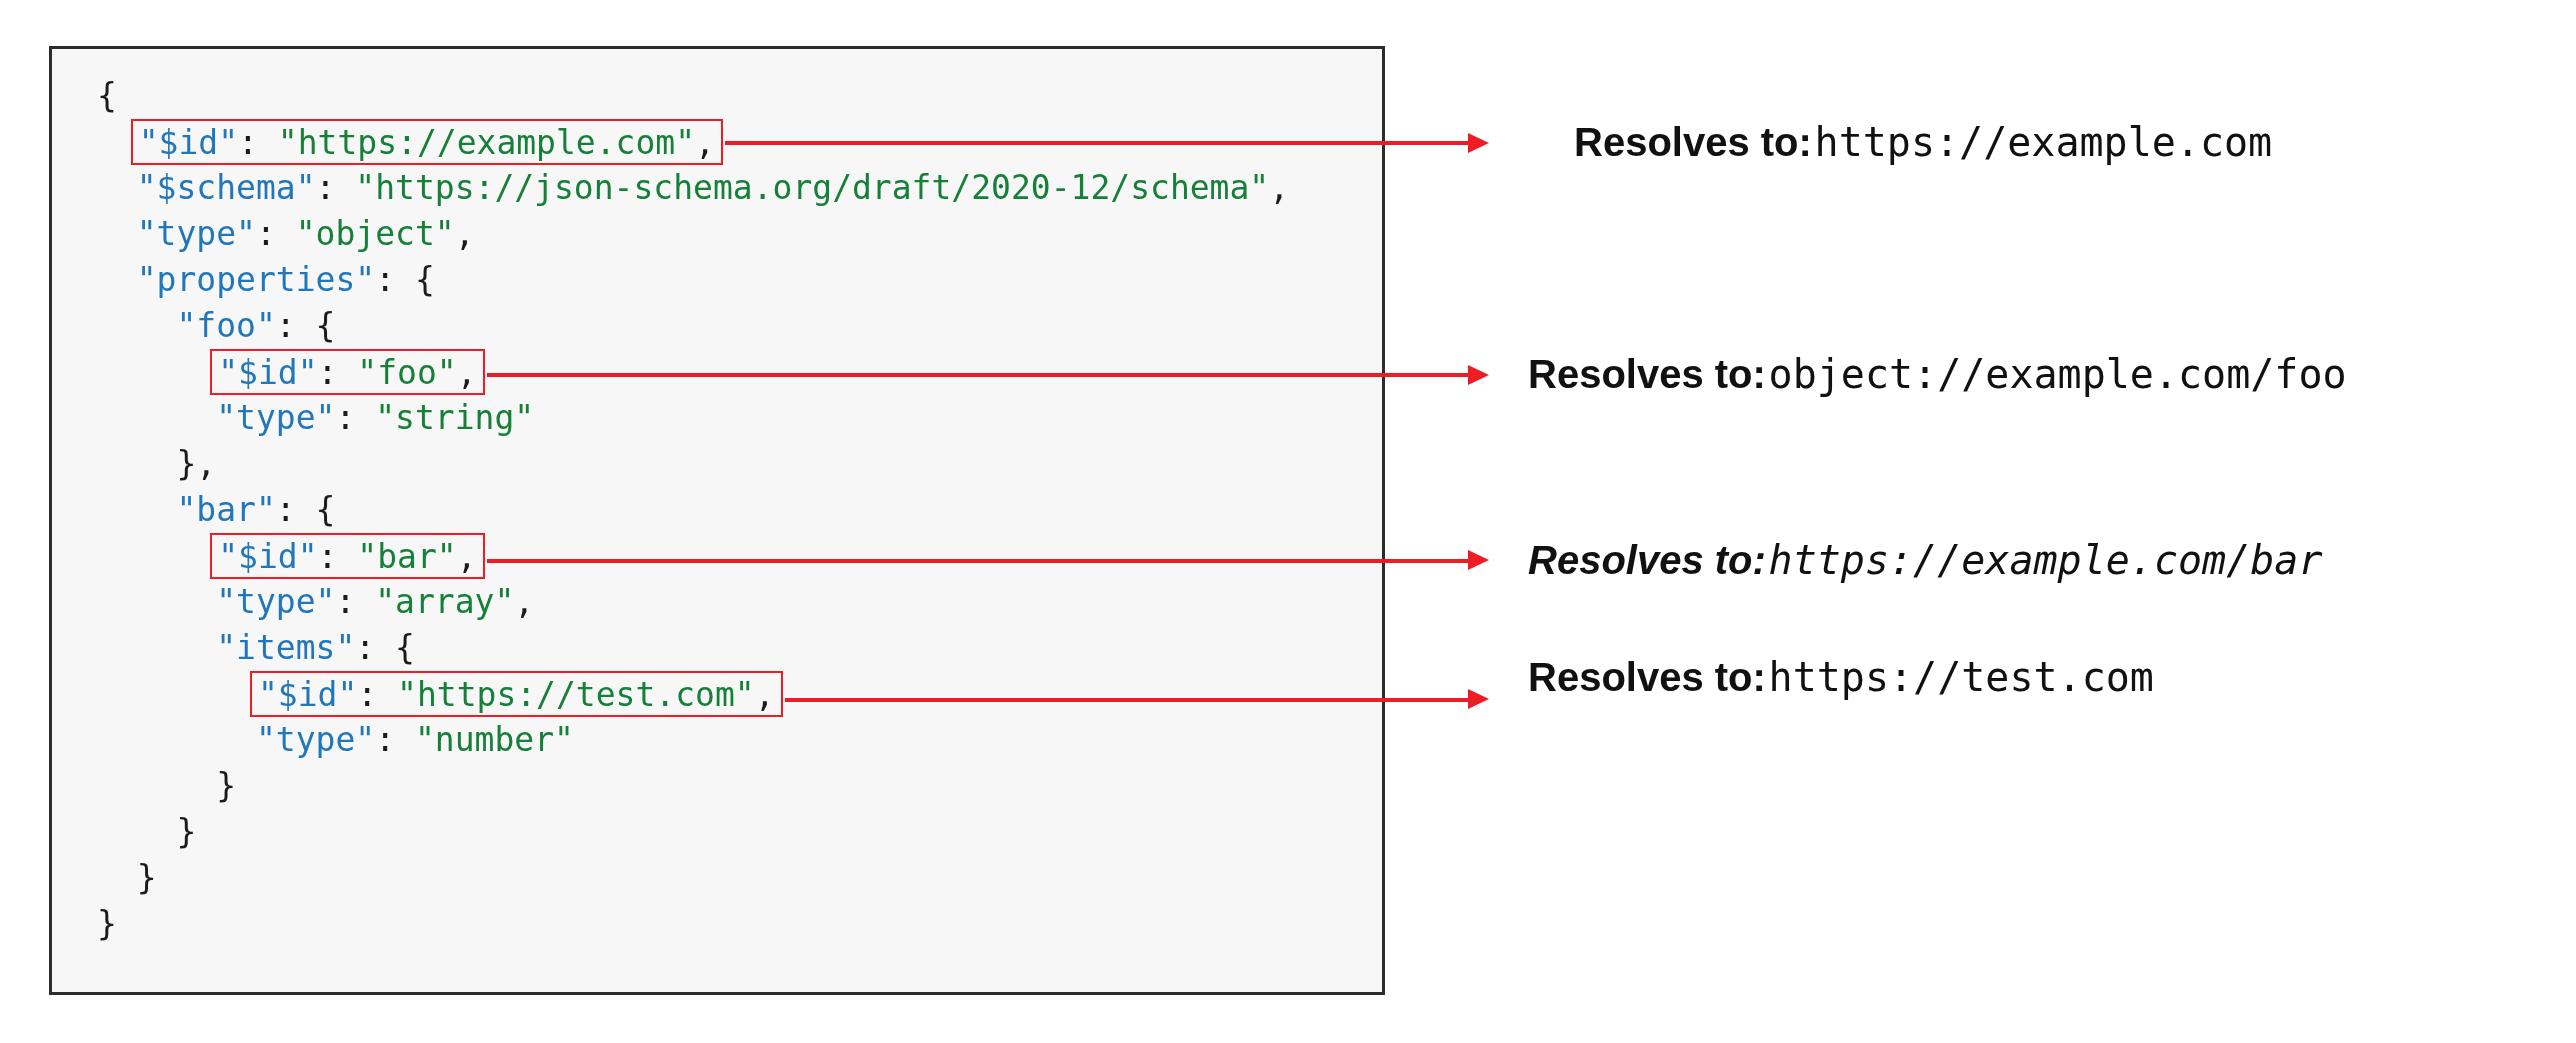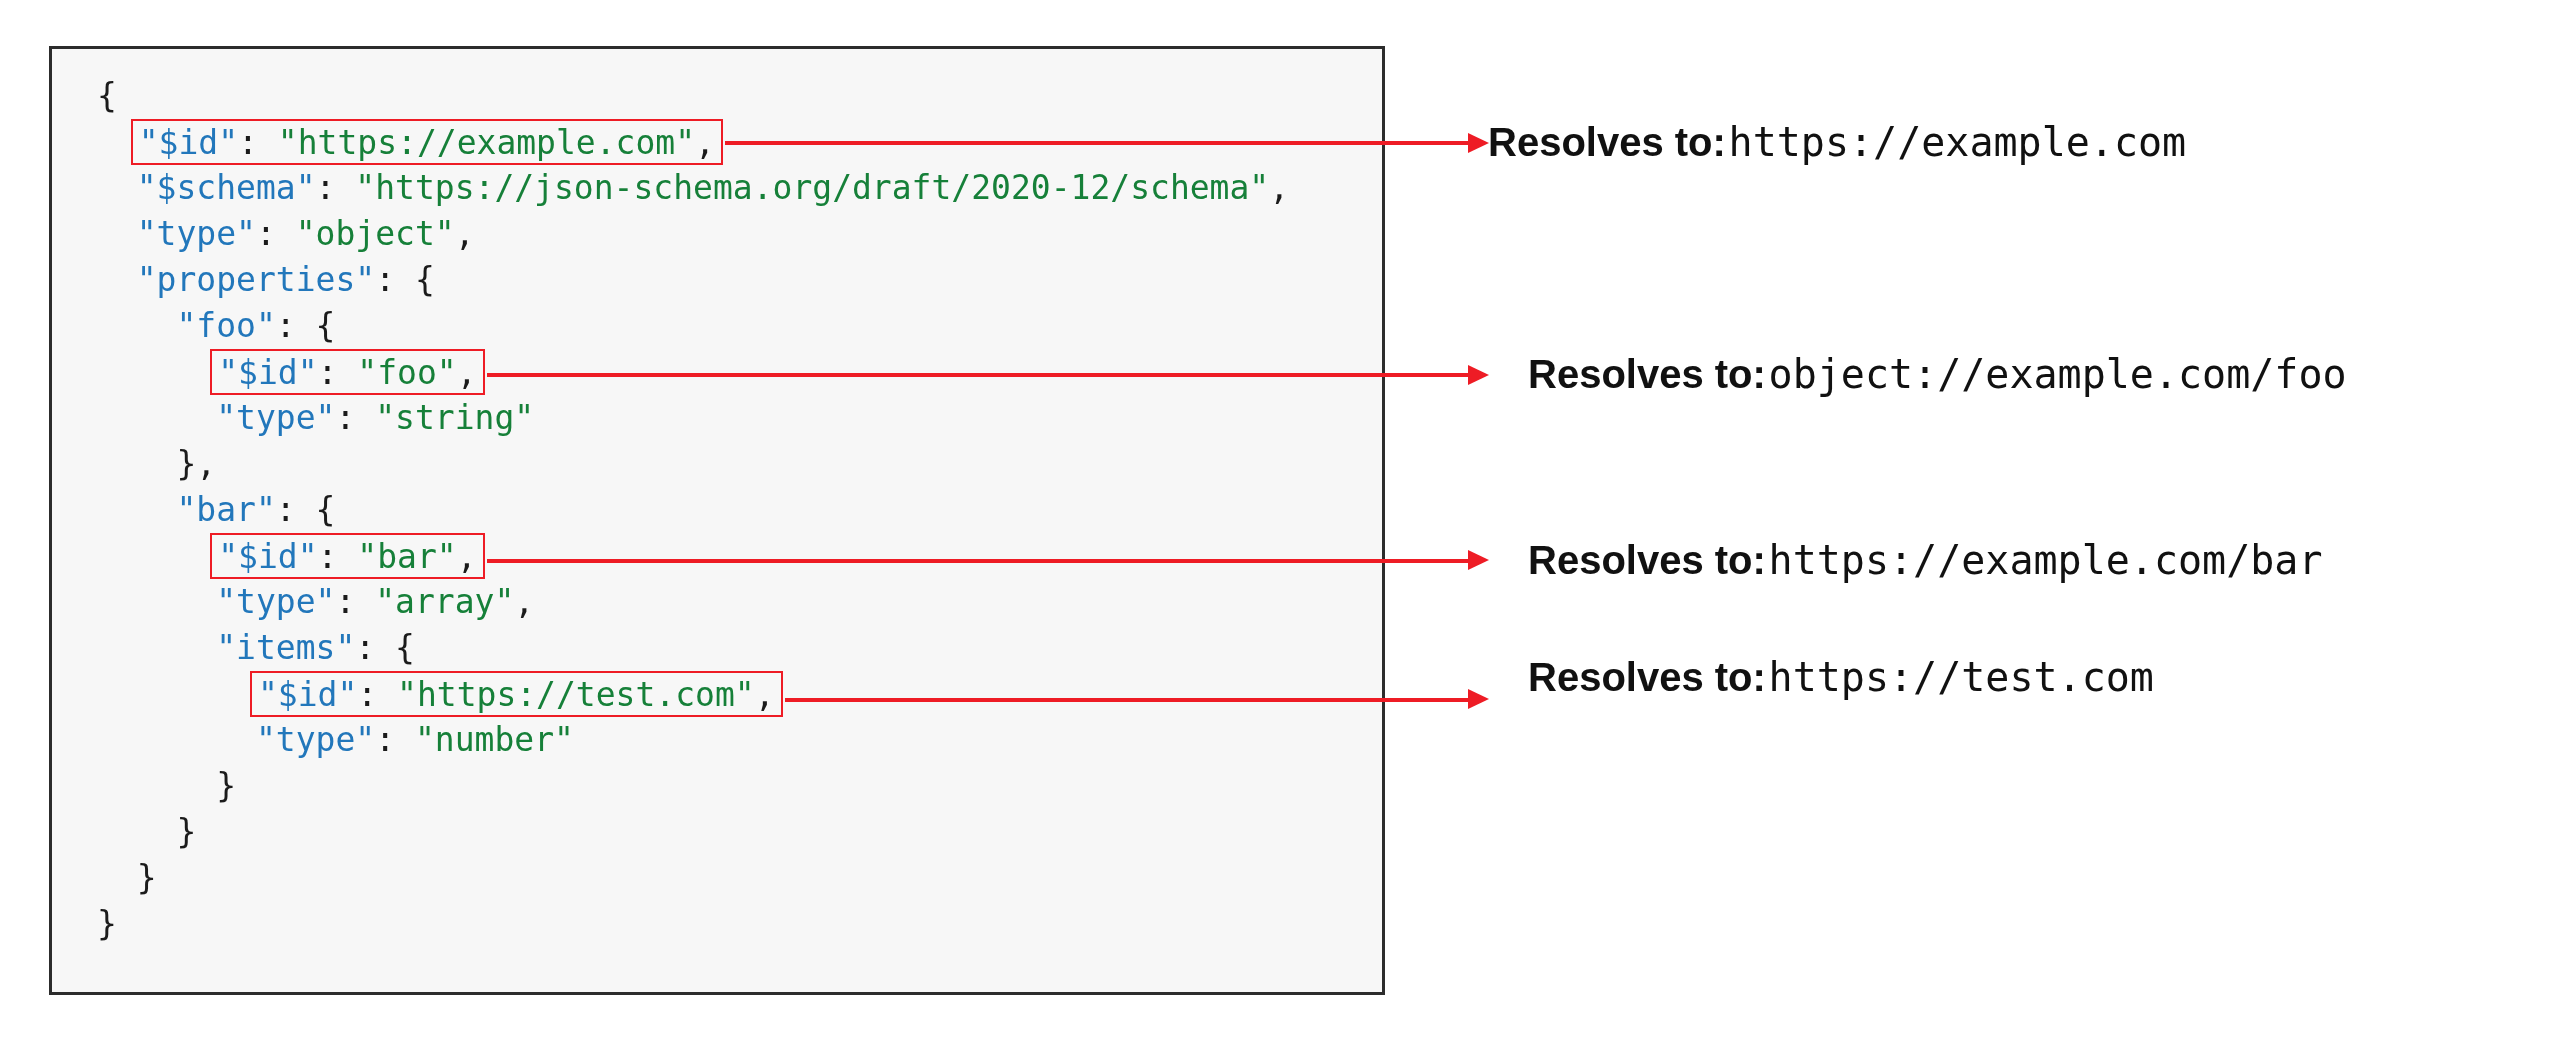--- a/index.html
+++ b/index.html
@@ -74,25 +74,25 @@
 </head>
 <body>
 
 <div id="canvas">
   <div class="code-panel">
     <pre class="code" id="code"><div class="line"><span class="tk-plain">{</span></div><div class="line">  <span class="hl"><span class="tk-key">"$id"</span><span class="tk-plain">: </span><span class="tk-string">"https://example.com"</span><span class="tk-plain">,</span></span></div><div class="line">  <span class="tk-key">"$schema"</span><span class="tk-plain">: </span><span class="tk-string">"https://json-schema.org/draft/2020-12/schema"</span><span class="tk-plain">,</span></div><div class="line">  <span class="tk-key">"type"</span><span class="tk-plain">: </span><span class="tk-string">"object"</span><span class="tk-plain">,</span></div><div class="line">  <span class="tk-key">"properties"</span><span class="tk-plain">: </span><span class="tk-plain">{</span></div><div class="line">    <span class="tk-key">"foo"</span><span class="tk-plain">: </span><span class="tk-plain">{</span></div><div class="line">      <span class="hl"><span class="tk-key">"$id"</span><span class="tk-plain">: </span><span class="tk-string">"foo"</span><span class="tk-plain">,</span></span></div><div class="line">      <span class="tk-key">"type"</span><span class="tk-plain">: </span><span class="tk-string">"string"</span></div><div class="line">    <span class="tk-plain">},</span></div><div class="line">    <span class="tk-key">"bar"</span><span class="tk-plain">: </span><span class="tk-plain">{</span></div><div class="line">      <span class="hl"><span class="tk-key">"$id"</span><span class="tk-plain">: </span><span class="tk-string">"bar"</span><span class="tk-plain">,</span></span></div><div class="line">      <span class="tk-key">"type"</span><span class="tk-plain">: </span><span class="tk-string">"array"</span><span class="tk-plain">,</span></div><div class="line">      <span class="tk-key">"items"</span><span class="tk-plain">: </span><span class="tk-plain">{</span></div><div class="line">        <span class="hl"><span class="tk-key">"$id"</span><span class="tk-plain">: </span><span class="tk-string">"https://test.com"</span><span class="tk-plain">,</span></span></div><div class="line">        <span class="tk-key">"type"</span><span class="tk-plain">: </span><span class="tk-string">"number"</span></div><div class="line">      <span class="tk-plain">}</span></div><div class="line">    <span class="tk-plain">}</span></div><div class="line">  <span class="tk-plain">}</span></div><div class="line"><span class="tk-plain">}</span></div></pre>
   </div>
   <div id="overlay">
       <div class="arrow-line" style="left: 725px; top: 141px; width: 745px;"></div>
       <div class="arrow-head" style="left: 1468px; top: 133px;"></div>
-      <div class="annotation" style="left: 1488px; top: 117px;"><span class="ann-label">Resolves to:</span> <span class="ann-value">https://example.com</span></div>
+      <div class="annotation" style="left: 1574px; top: 117px;"><span class="ann-label">Resolves to:</span> <span class="ann-value">https://example.com</span></div>
       <div class="arrow-line" style="left: 487px; top: 373px; width: 983px;"></div>
       <div class="arrow-head" style="left: 1468px; top: 365px;"></div>
       <div class="annotation" style="left: 1528px; top: 349px;"><span class="ann-label">Resolves to:</span> <span class="ann-value">object://example.com/foo</span></div>
       <div class="arrow-line" style="left: 487px; top: 559px; width: 983px;"></div>
       <div class="arrow-head" style="left: 1468px; top: 550px;"></div>
-      <div class="annotation" style="left: 1528px; top: 535px;"><span class="ann-label">Resolves to:</span> <span class="ann-value">https://example.com/bar</span></div>
+      <div class="annotation" style="left: 1528px; top: 535px; font-style: italic;"><span class="ann-label">Resolves to:</span> <span class="ann-value">https://example.com/bar</span></div>
       <div class="arrow-line" style="left: 785px; top: 698px; width: 686px;"></div>
       <div class="arrow-head" style="left: 1468px; top: 689px;"></div>
       <div class="annotation" style="left: 1528px; top: 652px;"><span class="ann-label">Resolves to:</span> <span class="ann-value">https://test.com</span></div>
     </div>
 </div>
 
 
 </body></html>

